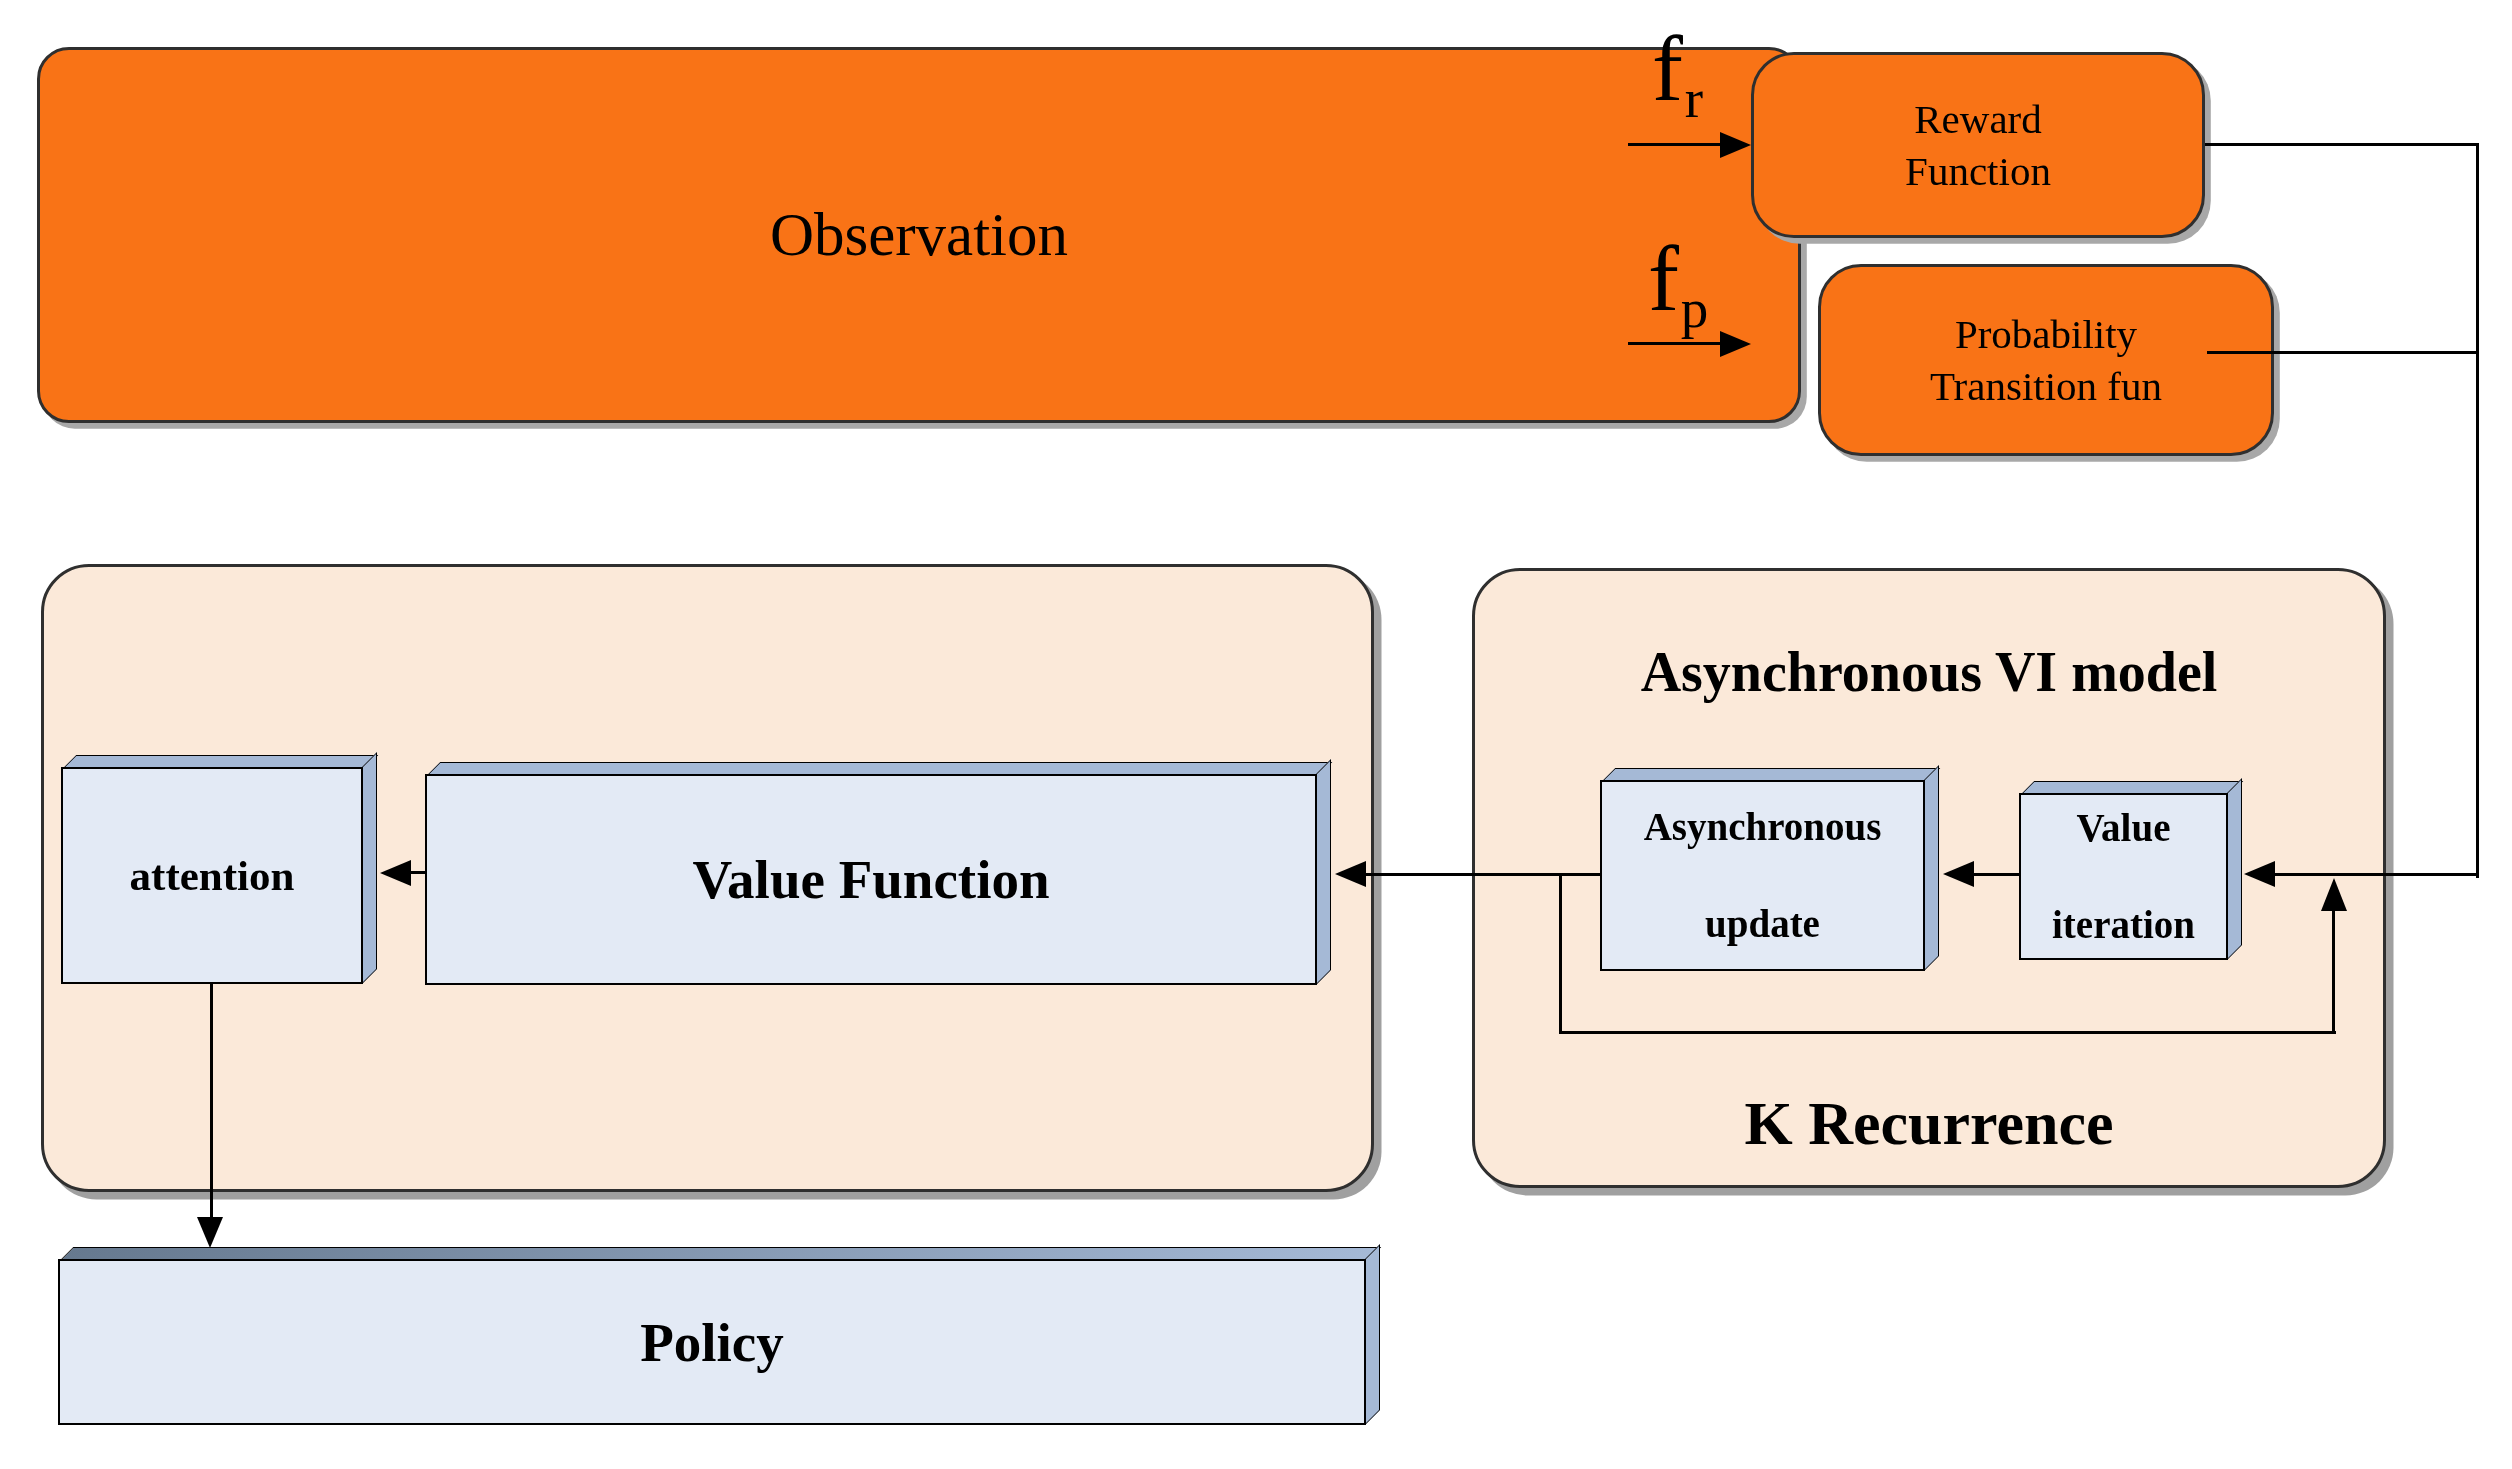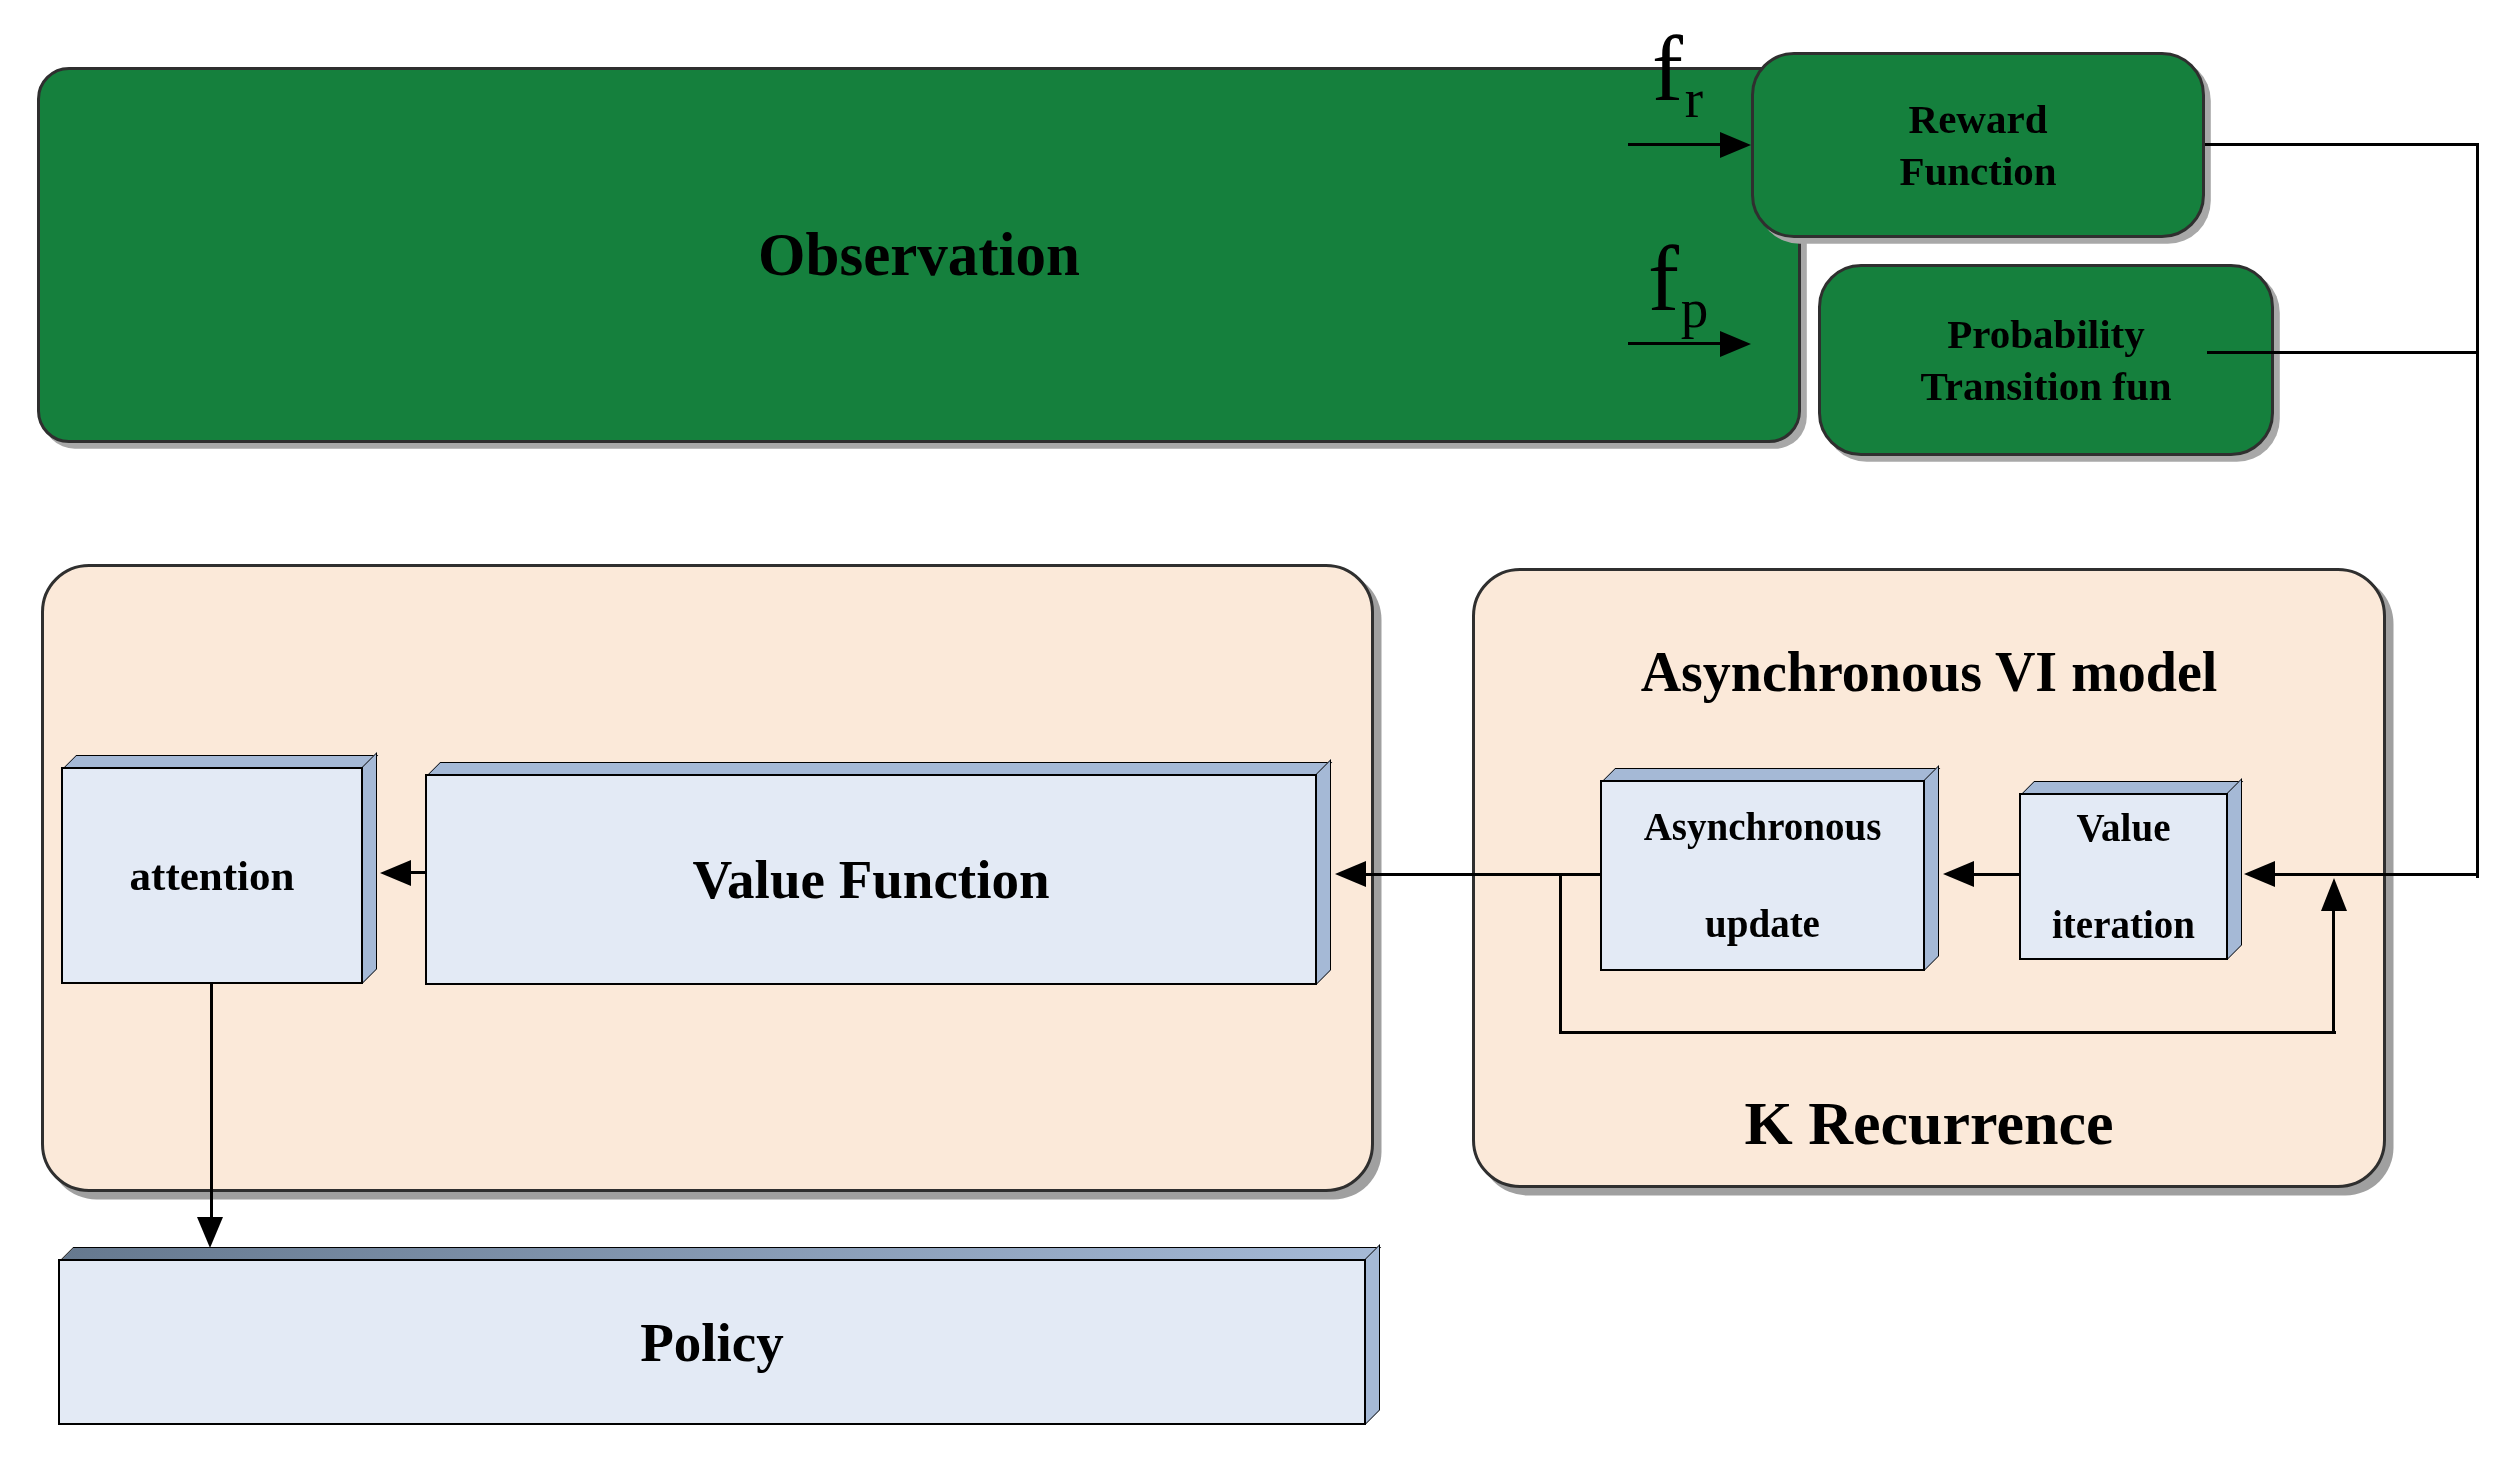--- a/index.html
+++ b/index.html
@@ -2,25 +2,25 @@
 <html style="font-size:13.3px"><head>
 <meta charset="utf-8">
 <style>
   html,body{margin:0;padding:0;background:#ffffff;}
   .stage{
     position:relative;width:2512px;height:1469px;background:#ffffff;overflow:hidden;
     font-family:"Liberation Serif","DejaVu Serif",serif;color:#000;
   }
   
   .pbox{
-    position:absolute;box-sizing:border-box;background:#15803d;
+    position:absolute;box-sizing:border-box;background:#f97316;
     border:3.3px solid #2f2f2f;border-radius:43px;
     box-shadow:5.8px 5.8px 0 #a8a8a8;
     display:flex;flex-direction:column;align-items:center;justify-content:center;
-    text-align:right;font-weight:bold;
+    text-align:right;font-weight:normal;
   }
   .pcontainer{
     position:absolute;box-sizing:border-box;background:#fbe9d9;
     border:3.3px solid #2f2f2f;border-radius:48px;
     box-shadow:7.5px 7.5px 0 #a0a0a0;
   }
   
   .b3d{position:absolute;}
   .b3d-top{
     position:absolute;left:1.7px;right:-1.7px;top:-12.4px;height:13.3px;background:#a5b9d6;
@@ -59,21 +59,21 @@
     font-weight:bold;font-size:62px;
   }
   .flabel{position:absolute;font-size:93px;font-weight:normal;line-height:1;}
   .fsub{font-size:55px;display:inline-block;transform:translateY(16.6px);margin-left:1.7px;}
 </style>
 </head>
 <body>
 
 <div class="stage">
 
-  <div class="pbox t-obs" style="left:37px;top:67px;width:1764px;height:376px;border-radius:32px;">
+  <div class="pbox t-obs" style="left:37px;top:47px;width:1764px;height:376px;border-radius:32px;">
     <span>Observation</span>
   </div>
 
   <div class="pcontainer" style="left:41px;top:564px;width:1333px;height:628px;"></div>
 
   <div class="pcontainer" style="left:1472px;top:568px;width:914px;height:620px;"></div>
 
   <div class="vi-title">Asynchronous VI model</div>
   <div class="k-label">K Recurrence</div>
 

